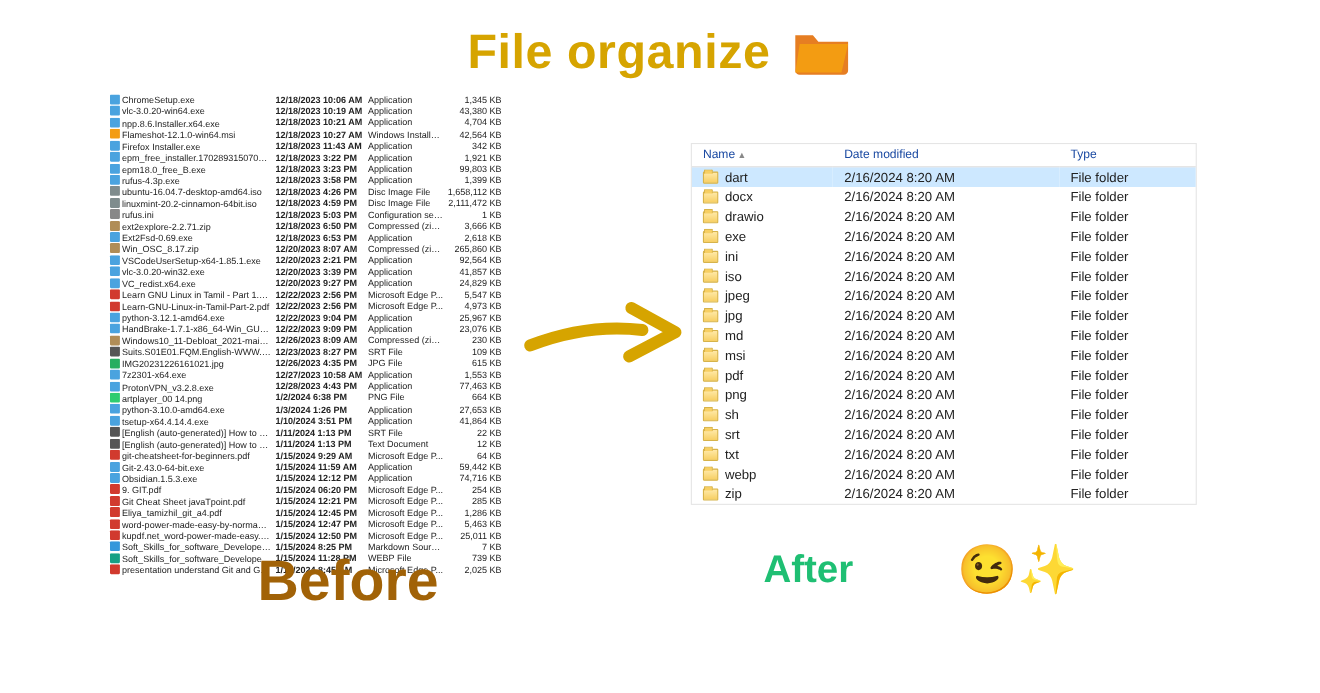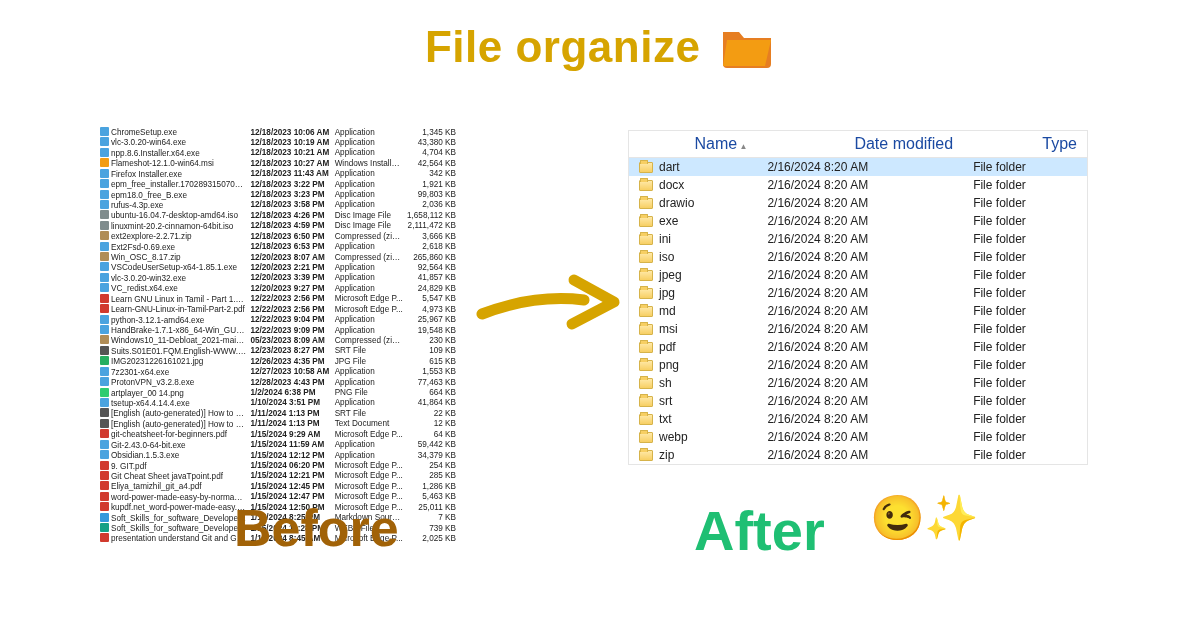--- a/index.html
+++ b/index.html
@@ -25,43 +25,43 @@
 
   .pane-before {
     position: absolute;
     top: 86px;
     left: 98px;
     width: 360px;
     font-size: 8.2px;
     color: #222;
     line-height: 1.15;
   }
-  .pane-before table { border-collapse: collapse; width: 100%; margin-top: 41px; }
+  .pane-before table { border-collapse: collapse; width: 100%; }
   .pane-before td { padding: 0 2px; white-space: nowrap; overflow: hidden; text-overflow: ellipsis; }
   .pane-before td.name { width: 150px; max-width: 150px; }
   .pane-before td.date { width: 84px; font-weight: bold; }
   .pane-before td.type { width: 72px; max-width: 72px; }
   .pane-before td.size { width: 50px; text-align: right; }
   .icn { display:inline-block; width:9px; height:9px; margin-right:2px; border-radius:1px; vertical-align: -1px; }
 
   .pane-after {
     position: absolute;
     top: 130px;
     left: 628px;
     width: 460px;
     font-size: 12px;
     color: #222;
     border: 1px solid #e5e5e5;
     background: #fff;
   }
   .pane-after table { border-collapse: collapse; width:100%; }
   .pane-after th {
-    text-align:right; font-weight:400; color:#1b4aa2;
+    text-align:left; font-weight:400; color:#1b4aa2;
     padding:4px 10px; border-bottom:1px solid #e5e5e5;
-    font-size:16px;
+    font-size:11px;
   }
   .pane-after th.sort::after { content:" \25B2"; font-size:8px; color:#888; }
   .pane-after td { padding:2px 10px; }
   .pane-after tr.sel td { background:#cde8ff; }
   .folder-ico {
     display:inline-block; width:14px; height:11px;
     background:linear-gradient(#ffe9a8,#f7cf63);
     border:1px solid #d6b34a; border-radius:1px;
     margin-right:6px; vertical-align:-2px; position:relative;
   }
@@ -71,21 +71,21 @@
     border:1px solid #d6b34a; border-bottom:none;
     border-radius:1px 1px 0 0;
   }
 
   .label-before {
     position:absolute; top:498px; left:234px;
     font-size:52px; font-weight:700; color:#a16207;
   }
   .label-after {
     position:absolute; top:498px; left:694px;
-    font-size:56px; font-weight:800; color:#1fbf73;
+    font-size:35px; font-weight:800; color:#1fbf73;
   }
   .emojis { position:absolute; top:492px; left:870px; font-size:44px; }
 
   .arrow { position:absolute; top:266px; left:474px; }
 </style>
 </head>
 <body>
 
 <div class="title">
   <span>File organize</span>
@@ -137,35 +137,41 @@
         <tr>
           <td class="name"><span class="icn" style="background:#4aa3df"></span>epm18.0_free_B.exe</td>
           <td class="date">12/18/2023 3:23 PM</td>
           <td class="type">Application</td>
           <td class="size">99,803 KB</td>
         </tr>
         <tr>
           <td class="name"><span class="icn" style="background:#4aa3df"></span>rufus-4.3p.exe</td>
           <td class="date">12/18/2023 3:58 PM</td>
           <td class="type">Application</td>
-          <td class="size">2,036 KB</td>
+          <td class="size">1,399 KB</td>
         </tr>
         <tr>
           <td class="name"><span class="icn" style="background:#7f8c8d"></span>ubuntu-16.04.7-desktop-amd64.iso</td>
           <td class="date">12/18/2023 4:26 PM</td>
           <td class="type">Disc Image File</td>
           <td class="size">1,658,112 KB</td>
         </tr>
         <tr>
           <td class="name"><span class="icn" style="background:#7f8c8d"></span>linuxmint-20.2-cinnamon-64bit.iso</td>
           <td class="date">12/18/2023 4:59 PM</td>
           <td class="type">Disc Image File</td>
           <td class="size">2,111,472 KB</td>
         </tr>
         <tr>
+          <td class="name"><span class="icn" style="background:#888"></span>rufus.ini</td>
+          <td class="date">12/18/2023 5:03 PM</td>
+          <td class="type">Configuration sett...</td>
+          <td class="size">1 KB</td>
+        </tr>
+        <tr>
           <td class="name"><span class="icn" style="background:#b08d57"></span>ext2explore-2.2.71.zip</td>
           <td class="date">12/18/2023 6:50 PM</td>
           <td class="type">Compressed (zipp...</td>
           <td class="size">3,666 KB</td>
         </tr>
         <tr>
           <td class="name"><span class="icn" style="background:#4aa3df"></span>Ext2Fsd-0.69.exe</td>
           <td class="date">12/18/2023 6:53 PM</td>
           <td class="type">Application</td>
           <td class="size">2,618 KB</td>
@@ -209,25 +215,25 @@
         <tr>
           <td class="name"><span class="icn" style="background:#4aa3df"></span>python-3.12.1-amd64.exe</td>
           <td class="date">12/22/2023 9:04 PM</td>
           <td class="type">Application</td>
           <td class="size">25,967 KB</td>
         </tr>
         <tr>
           <td class="name"><span class="icn" style="background:#4aa3df"></span>HandBrake-1.7.1-x86_64-Win_GUI.exe</td>
           <td class="date">12/22/2023 9:09 PM</td>
           <td class="type">Application</td>
-          <td class="size">19,548 KB</td>
+          <td class="size">23,076 KB</td>
         </tr>
         <tr>
           <td class="name"><span class="icn" style="background:#b08d57"></span>Windows10_11-Debloat_2021-main.zip</td>
-          <td class="date">05/23/2023 8:09 AM</td>
+          <td class="date">12/26/2023 8:09 AM</td>
           <td class="type">Compressed (zipp...</td>
           <td class="size">230 KB</td>
         </tr>
         <tr>
           <td class="name"><span class="icn" style="background:#555"></span>Suits.S01E01.FQM.English-WWW.MY-SU...</td>
           <td class="date">12/23/2023 8:27 PM</td>
           <td class="type">SRT File</td>
           <td class="size">109 KB</td>
         </tr>
         <tr>
@@ -248,20 +254,26 @@
           <td class="type">Application</td>
           <td class="size">77,463 KB</td>
         </tr>
         <tr>
           <td class="name"><span class="icn" style="background:#2ecc71"></span>artplayer_00 14.png</td>
           <td class="date">1/2/2024 6:38 PM</td>
           <td class="type">PNG File</td>
           <td class="size">664 KB</td>
         </tr>
         <tr>
+          <td class="name"><span class="icn" style="background:#4aa3df"></span>python-3.10.0-amd64.exe</td>
+          <td class="date">1/3/2024 1:26 PM</td>
+          <td class="type">Application</td>
+          <td class="size">27,653 KB</td>
+        </tr>
+        <tr>
           <td class="name"><span class="icn" style="background:#4aa3df"></span>tsetup-x64.4.14.4.exe</td>
           <td class="date">1/10/2024 3:51 PM</td>
           <td class="type">Application</td>
           <td class="size">41,864 KB</td>
         </tr>
         <tr>
           <td class="name"><span class="icn" style="background:#555"></span>[English (auto-generated)] How to Win F...</td>
           <td class="date">1/11/2024 1:13 PM</td>
           <td class="type">SRT File</td>
           <td class="size">22 KB</td>
@@ -281,21 +293,21 @@
         <tr>
           <td class="name"><span class="icn" style="background:#4aa3df"></span>Git-2.43.0-64-bit.exe</td>
           <td class="date">1/15/2024 11:59 AM</td>
           <td class="type">Application</td>
           <td class="size">59,442 KB</td>
         </tr>
         <tr>
           <td class="name"><span class="icn" style="background:#4aa3df"></span>Obsidian.1.5.3.exe</td>
           <td class="date">1/15/2024 12:12 PM</td>
           <td class="type">Application</td>
-          <td class="size">34,379 KB</td>
+          <td class="size">74,716 KB</td>
         </tr>
         <tr>
           <td class="name"><span class="icn" style="background:#d13a2e"></span>9. GIT.pdf</td>
           <td class="date">1/15/2024 06:20 PM</td>
           <td class="type">Microsoft Edge P...</td>
           <td class="size">254 KB</td>
         </tr>
         <tr>
           <td class="name"><span class="icn" style="background:#d13a2e"></span>Git Cheat Sheet javaTpoint.pdf</td>
           <td class="date">1/15/2024 12:21 PM</td>

